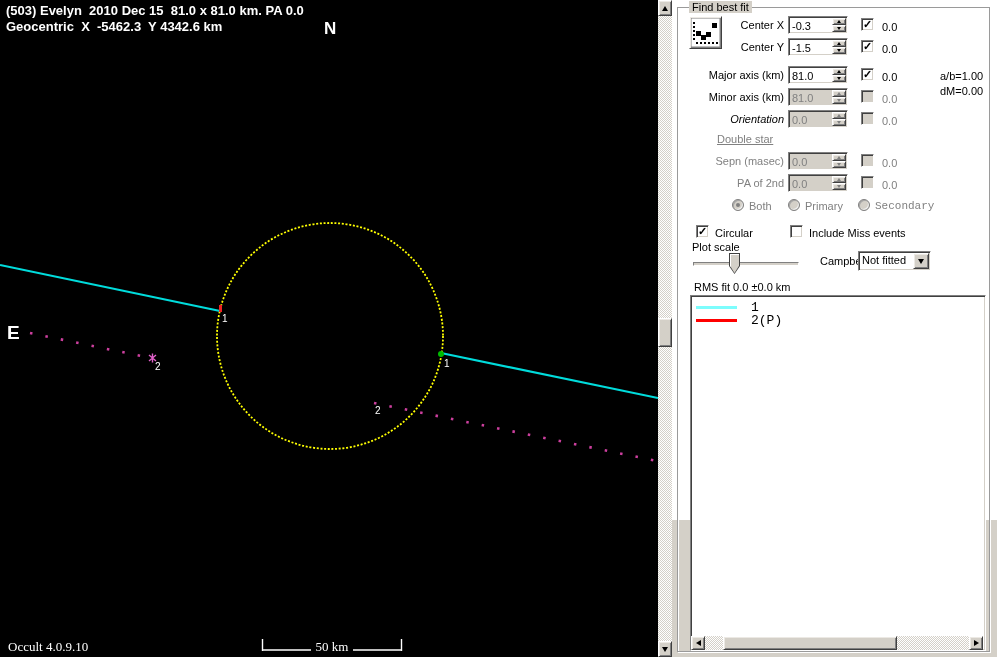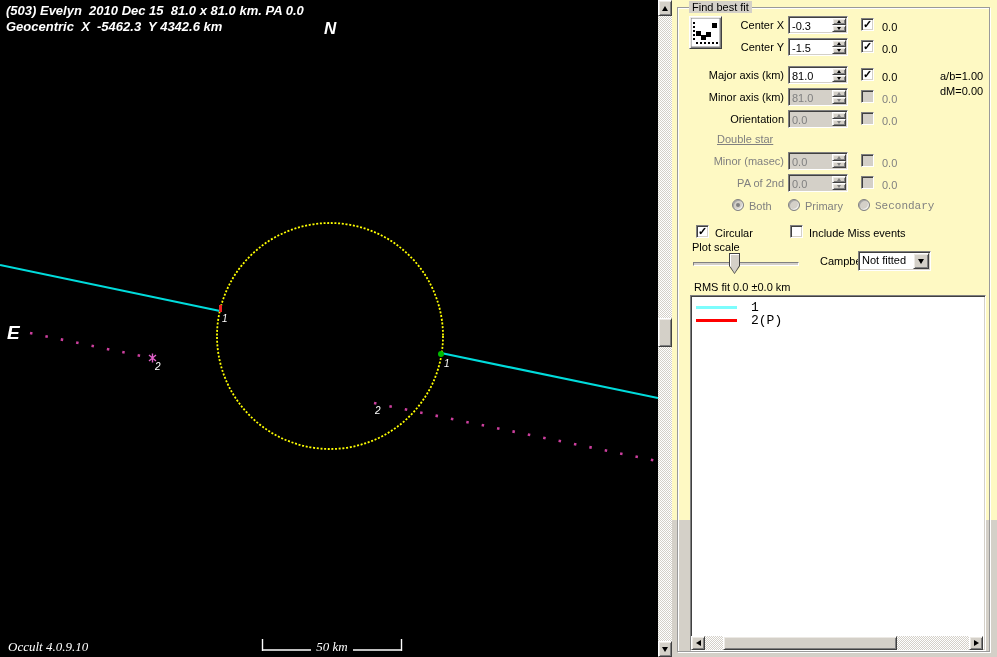--- a/index.html
+++ b/index.html
@@ -3,21 +3,21 @@
 <meta charset="utf-8">
 <style>
   * { margin:0; padding:0; box-sizing:border-box; }
   html,body { width:997px; height:657px; }
   body { font-family:"Liberation Sans", sans-serif; font-size:11px; color:#000; }
   #app { position:relative; width:997px; height:657px; background:#d4d0c8; overflow:hidden; }
 
   
   #plot { position:absolute; left:0; top:0; width:658px; height:657px; background:#000; }
   #plot svg { position:absolute; left:0; top:0; }
-  .plot-text { position:absolute; color:#fff; white-space:pre;font-style:italic; }
+  .plot-text { position:absolute; color:#fff; white-space:pre; }
   .title-line { font-weight:bold; font-size:13px; }
   .compass { font-weight:bold; }
   .chord-num { font-size:10px; }
   .serif { font-family:"Liberation Serif", serif; font-size:13px; }
   #scale-label { text-align:center; background:#000; padding:0 3px; }
 
   
   .raised { background:#d4d0c8; border:1px solid; border-color:#ffffff #404040 #404040 #ffffff;
             box-shadow:inset 1px 1px 0 #ece9e4, inset -1px -1px 0 #808080; }
   .sunken { background:#fff; border:1px solid; border-color:#808080 #ffffff #ffffff #808080;
@@ -31,21 +31,21 @@
               background-size:2px 2px; }
   #vscroll { position:absolute; left:658px; top:0; width:14px; height:657px; }
   .sb-btn { position:absolute; display:flex; align-items:center; justify-content:center; }
   .tri-up    { width:0; height:0; border-left:3px solid transparent; border-right:3px solid transparent; border-bottom:5px solid #000; }
   .tri-down  { width:0; height:0; border-left:3px solid transparent; border-right:3px solid transparent; border-top:5px solid #000; }
   .tri-left  { width:0; height:0; border-top:3px solid transparent; border-bottom:3px solid transparent; border-right:5px solid #000; }
   .tri-right { width:0; height:0; border-top:3px solid transparent; border-bottom:3px solid transparent; border-left:5px solid #000; }
   .tri-up.dis { border-bottom-color:#808080; } .tri-down.dis { border-top-color:#808080; }
 
   
-  #panel { position:absolute; left:672px; top:0; width:325px; height:520px; background:#fef9c3; }
+  #panel { position:absolute; left:672px; top:0; width:325px; height:520px; background:#ffffff; }
   #groupbox { position:absolute; left:5px; top:7px; width:313px; height:645px;
               border:1px solid #9a9a9a; box-shadow:1px 1px 0 #fff, inset 1px 1px 0 #fff; }
   #group-title { position:absolute; left:11px; top:-7px; background:#d4d0c8; padding:0 3px; }
 
   .abs { position:absolute; }
   .flabel { position:absolute; width:104px; text-align:right; left:8px; }
   .edit { position:absolute; left:116px; width:60px; height:18px; }
   .edit input { position:absolute; left:1px; top:1px; width:42px; height:14px; border:0; outline:0;
                 background:transparent; font-family:"Liberation Sans",sans-serif; font-size:11px; padding:1px 0 0 2px; }
   .spinner { position:absolute; right:1px; top:1px; width:14px; height:14px; }
@@ -197,38 +197,38 @@
             <span class="tri-up dis"></span>
           </span>
         <span class="spin-half raised" style="top:7px;">
             <span class="tri-down dis"></span>
           </span>
       </span>
     </div>
     <div class="checkbox sunken disabled-field gray" style="left:189px; top:90px;"></div>
     <div class="abs gray" style="left:210px; top:93px;">0.0</div>
 
-    <div class="flabel" style="top:113px;">Orientation</div>
+    <div class="flabel" style="top:113px;font-style:italic;">Orientation</div>
     <div class="edit sunken disabled-field" style="top:110px;">
       <input readonly="" value="0.0" style="">
       <span class="spinner">
         <span class="spin-half raised" style="top:0;">
             <span class="tri-up dis"></span>
           </span>
         <span class="spin-half raised" style="top:7px;">
             <span class="tri-down dis"></span>
           </span>
       </span>
     </div>
     <div class="checkbox sunken disabled-field gray" style="left:189px; top:112px;"></div>
     <div class="abs gray" style="left:210px; top:115px;">0.0</div>
 
     <div class="abs gray" style="left:45px; top:133px; text-decoration:underline;">Double star</div>
 
-    <div class="flabel gray" style="top:155px;">Minor (masec)</div>
+    <div class="flabel gray" style="top:155px;">Sepn (masec)</div>
     <div class="edit sunken disabled-field" style="top:152px;">
       <input readonly="" value="0.0" style="">
       <span class="spinner">
         <span class="spin-half raised" style="top:0;">
             <span class="tri-up dis"></span>
           </span>
         <span class="spin-half raised" style="top:7px;">
             <span class="tri-down dis"></span>
           </span>
       </span>

